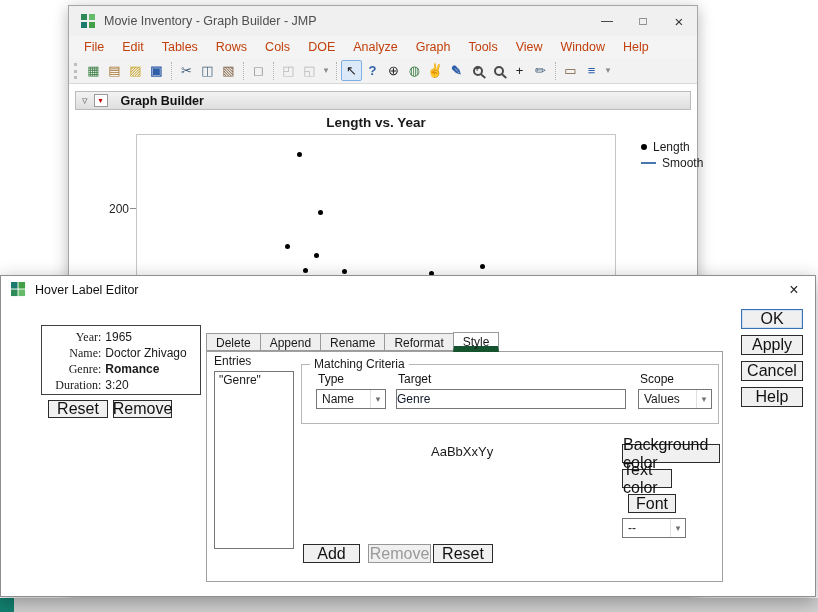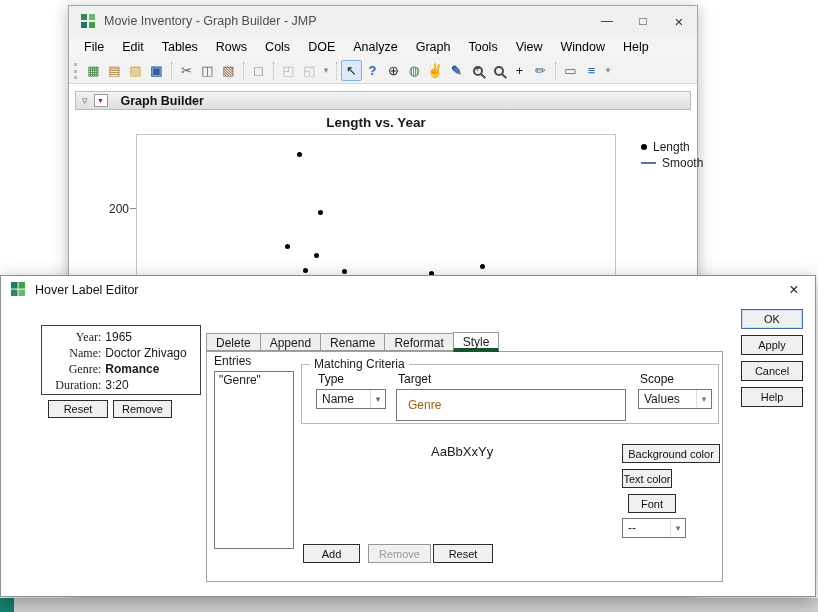--- a/index.html
+++ b/index.html
@@ -14,21 +14,21 @@
     background:#fff; border:1px solid #a6a6a6; box-shadow:0 3px 14px rgba(0,0,0,.28); }
   .titlebar { height:30px; background:#f0f0f0; display:flex; align-items:center; padding-left:11px; }
   .titlebar .app-icon { width:16px; height:16px; margin-right:8px; }
   .titlebar .title { font-size:12.5px; color:#4e4e4e; }
   .win-controls { margin-left:auto; display:flex; height:30px; }
   .win-btn { width:36px; height:30px; display:flex; align-items:center; justify-content:center;
     font-size:12px; color:#333; }
   .win-btn.close { font-size:15px; }
 
   .menubar { height:22px; background:#f4f4f4; display:flex; align-items:center; padding-left:6px; }
-  .menu-item { font-size:12.5px; color:#000000; padding:2px 9px; }
+  .menu-item { font-size:12.5px; color:#c2410c; padding:2px 9px; }
 
   .toolbar { height:26px; background:#f2f2f2; border-bottom:1px solid #d8d8d8;
     display:flex; align-items:center; padding:0 3px; }
   .grip { width:5px; height:16px; border-left:3px dotted #bdbdbd; margin:0 4px 0 2px; }
   .tsep { width:1px; height:18px; border-left:1px dotted #b3b3b3; margin:0 4px; }
   .tool { width:21px; height:21px; display:flex; align-items:center; justify-content:center;
     font-size:13px; line-height:1; }
   .tool.small { width:12px; font-size:9px; }
   .tool.selected { background:#dce9f8; border:1px solid #7fb0e2; border-radius:2px; }
   .ic-green{color:#3a7d44} .ic-tan{color:#a8742f} .ic-yellow{color:#c9a227}
@@ -79,49 +79,49 @@
     background:#fff; border:1px solid #8f8f8f; box-shadow:0 5px 18px rgba(0,0,0,.32); }
   .dlg-titlebar { height:27px; display:flex; align-items:center; padding-left:10px; }
   .dlg-titlebar .dlg-icon { width:15px; height:15px; margin-right:9px; }
   .dlg-title { font-size:12.5px; color:#111; }
   .dlg-close { position:absolute; right:6px; top:2px; width:30px; height:24px;
     display:flex; align-items:center; justify-content:center; font-size:16px; color:#222; }
 
   .preview-box { position:absolute; left:40px; top:49px; width:160px; height:70px;
     background:#fff; border:1px solid #3f3f3f; padding-top:3px; }
 
-  .btn { position:absolute; background:#f0f0f0; border:1px solid #2b2b2b; font-size:11px;
+  .btn { position:absolute; background:#f0f0f0; border:1px solid #2b2b2b; font-size:16px;
     display:flex; align-items:center; justify-content:center; color:#111; }
   .btn.disabled { color:#9a9a9a; border-color:#969696; }
   .btn.default { border:1px solid #3c70b0; box-shadow:inset 0 0 0 1px #cfe0f2; }
 
   .tabs { position:absolute; left:205px; top:56px; display:flex; z-index:12; }
   .tab { height:18px; padding:2px 9px; font-size:12px; background:#efefef;
     border:1px solid #9a9a9a; border-right:none; margin-top:1px; }
   .tab:last-child { border-right:1px solid #9a9a9a; }
-  .tab.active { background:#fff; height:20px; margin-top:0; border-bottom:4px solid #14532d;
+  .tab.active { background:#fff; height:20px; margin-top:0; border-bottom:6px solid #14532d;
     border-right:1px solid #9a9a9a; }
 
   .panel { position:absolute; left:205px; top:75px; width:517px; height:231px;
     background:#fff; border:1px solid #a0a0a0; z-index:11; }
   .entries-label { position:absolute; left:7px; top:2px; font-size:12px; }
   .entries-list { position:absolute; left:7px; top:19px; width:80px; height:178px;
     background:#fff; border:1px solid #767676; font-size:12px; }
   .entries-list .list-item { padding:1px 4px; }
 
   .groupbox { position:absolute; left:94px; top:12px; width:418px; height:60px;
     border:1px solid #b7b7b7; }
   .groupbox-label { position:absolute; left:8px; top:-8px; background:#fff; padding:0 4px; font-size:12px; }
   .field-label { position:absolute; font-size:12px; color:#111; }
   .select { position:absolute; height:20px; background:#fff; border:1px solid #767676;
     font-size:12px; display:flex; align-items:center; padding-left:5px; }
   .select .arrow { margin-left:auto; width:15px; height:100%; display:flex; align-items:center;
     justify-content:center; color:#707070; font-size:9px; border-left:1px solid #e0e0e0; }
-  .text-input { position:absolute; height:32px; background:#fff; border:1px solid #767676;
-    font-size:12px; padding:0 11px; font-family:"Liberation Sans", sans-serif; color:#a16207; }
+  .text-input { position:absolute; height:20px; background:#fff; border:1px solid #767676;
+    font-size:12px; padding:0 0; font-family:"Liberation Sans", sans-serif; color:#0f172a; }
 
   .sample-text { position:absolute; left:224px; top:92px; font-size:13px; }
 
   .taskbar { position:absolute; left:0; top:598px; width:818px; height:14px; background:#d2d2d2; }
   .taskbar .taskbar-app { position:absolute; left:0; top:0; width:14px; height:14px; background:#12806f; }
 </style>
 </head>
 <body>
 
 <div class="jmp-window">

